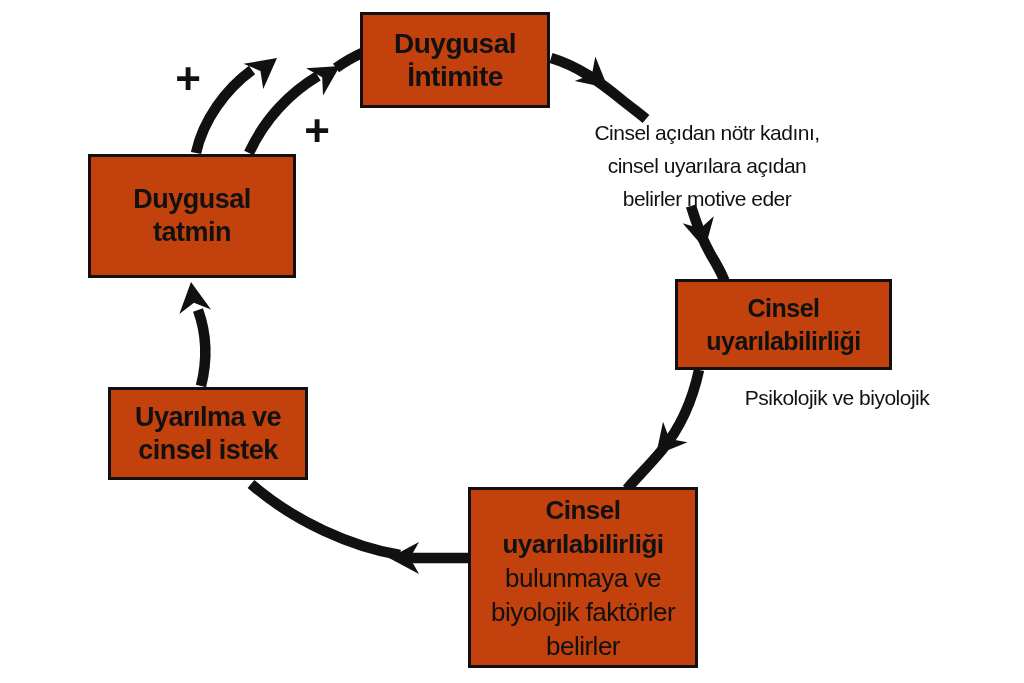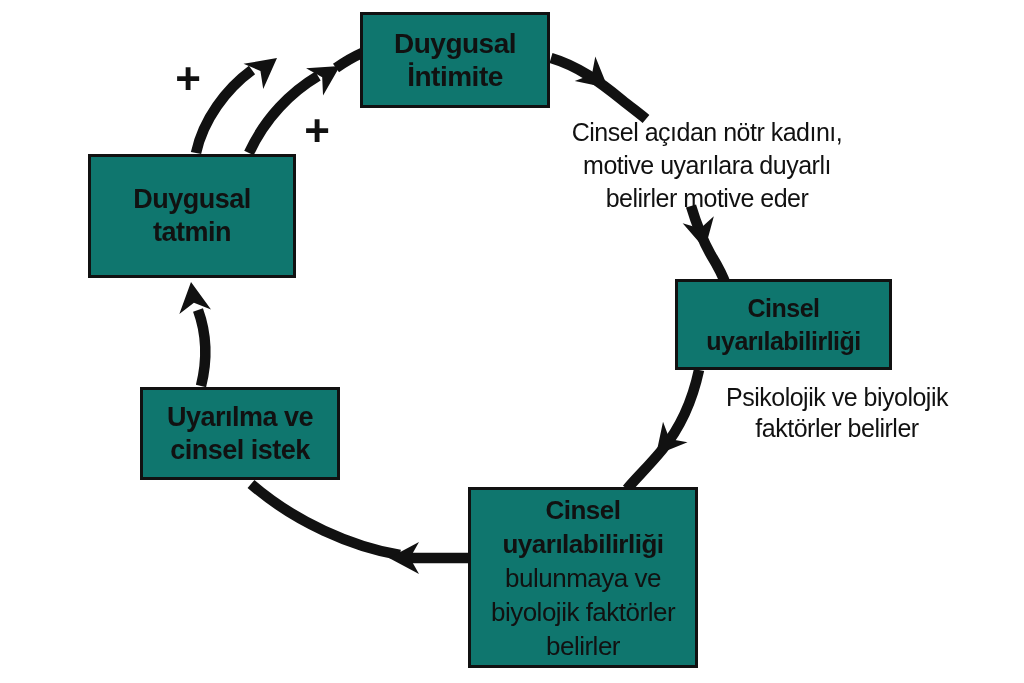--- a/index.html
+++ b/index.html
@@ -26,47 +26,47 @@
     fill: none;
     stroke: #111111;
     stroke-width: 10.5;
   }
   #arrow-layer path.head {
     fill: #111111;
     stroke: none;
   }
   .node {
     position: absolute;
-    background: #0f766e;
+    background: #c2410c;
     border: 3px solid #111111;
     z-index: 2;
     display: flex;
     flex-direction: column;
     justify-content: center;
     align-items: center;
     text-align: center;
     box-sizing: border-box;
     letter-spacing: -0.5px;
   }
   .node .line {
     display: block;
     font-weight: bold;
     line-height: 33px;
   }
   #node-emotional-intimacy       { left: 360px; top: 12px;  width: 190px; height: 96px;  font-size: 28px; }
   #node-satisfaction             { left: 88px;  top: 154px; width: 208px; height: 124px; font-size: 27px; }
-  #node-arousal-desire           { left: 108px; top: 387px; width: 200px; height: 93px;  font-size: 27px; margin-left: 32px; }
+  #node-arousal-desire           { left: 108px; top: 387px; width: 200px; height: 93px;  font-size: 27px; }
   #node-arousability             { left: 675px; top: 279px; width: 217px; height: 91px;  font-size: 25px; }
   #node-arousability-factors     { left: 468px; top: 487px; width: 230px; height: 181px; font-size: 26px; }
   #node-arousability-factors .line { line-height: 34px; }
   #node-arousability-factors .line.regular { font-weight: normal; }
   .annotation {
     position: absolute;
     z-index: 2;
-    font-size: 25px;
+    font-size: 21px;
     line-height: 33px;
     letter-spacing: -0.5px;
     color: #111111;
   }
   #annotation-motivation {
     left: 540px; top: 116px; width: 334px;
     text-align: center;
   }
   #annotation-psych-bio {
     left: 707px; top: 382px; width: 260px;
@@ -133,25 +133,24 @@
   <div class="node" id="node-arousability-factors">
     <span class="line">Cinsel</span>
     <span class="line">uyarılabilirliği</span>
     <span class="line regular">bulunmaya ve</span>
     <span class="line regular">biyolojik faktörler</span>
     <span class="line regular">belirler</span>
   </div>
 
   <div class="annotation" id="annotation-motivation">
     <span class="line">Cinsel açıdan nötr kadını,</span><br>
-    <span class="line">motive uyarılara duyarlı</span><br>
+    <span class="line">cinsel uyarılara açıdan</span><br>
     <span class="line">belirler motive eder</span>
   </div>
 
   <div class="annotation" id="annotation-psych-bio">
     <span class="line">Psikolojik ve biyolojik</span><br>
-    <span class="line">faktörler belirler</span>
   </div>
 
   <div class="plus" id="plus-1">+</div>
   <div class="plus" id="plus-2">+</div>
 
 </div>
 
 </body></html>

